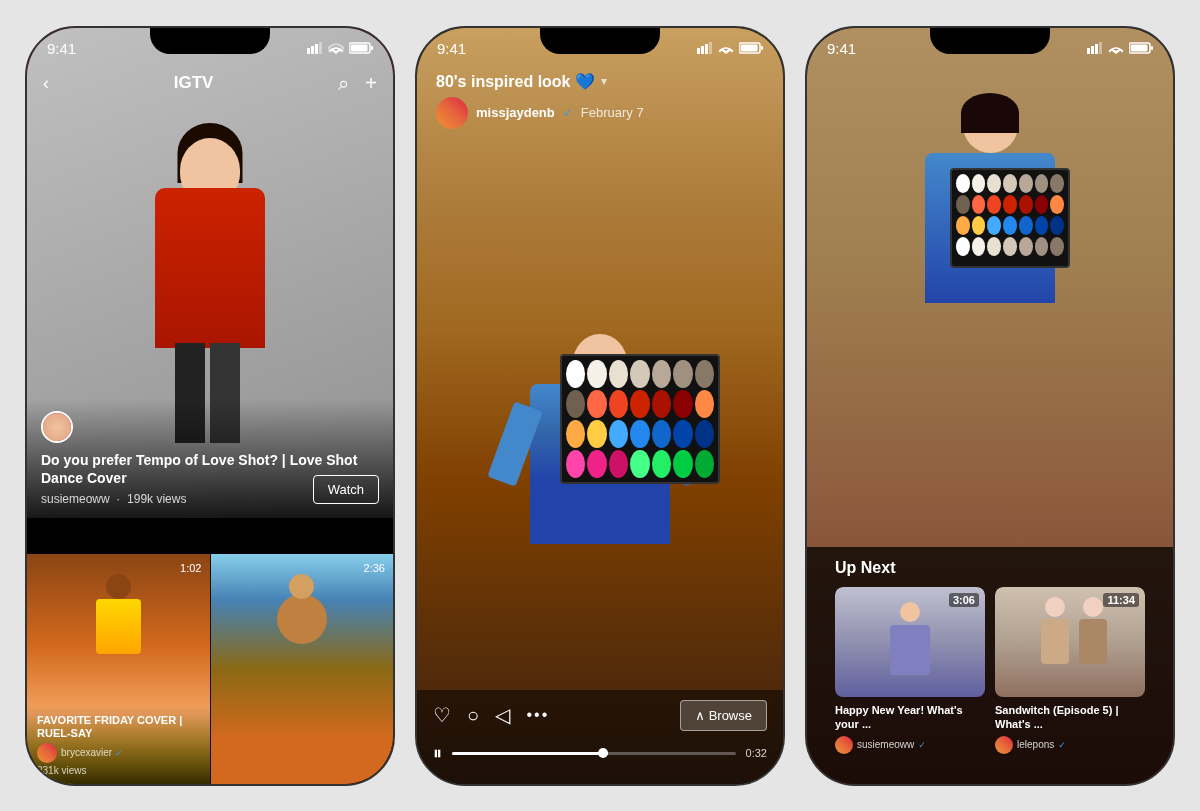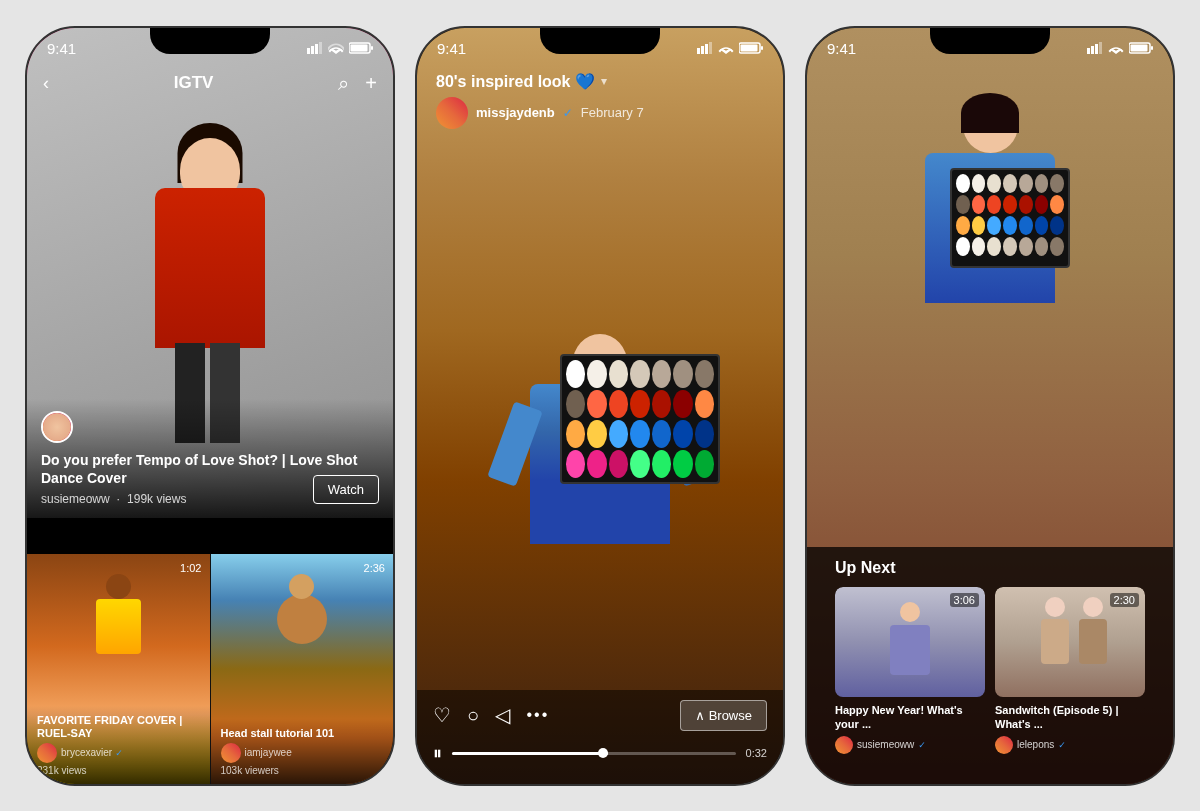--- a/index.html
+++ b/index.html
@@ -445,21 +445,21 @@
       width: 100%;
       height: 100%;
     }
 
     .upnext-duration {
       position: absolute;
       top: 6px;
       right: 6px;
       color: #fff;
       font-size: 11px;
-      font-weight: 400;
+      font-weight: 700;
       background: rgba(0,0,0,0.5);
       padding: 1px 4px;
       border-radius: 3px;
     }
 
     .upnext-item-title {
       color: #fff;
       font-size: 11px;
       font-weight: 600;
       margin-top: 6px;
@@ -682,30 +682,20 @@
       <div class="grid-item">
         <div class="grid-item-bg grid-item-bg-2">
           <div style="position:relative;width:100%;height:100%;">
             <div style="position:absolute;top:10px;left:50%;transform:translateX(-50%);width:60px;height:90px;">
               <div style="width:25px;height:25px;background:#d4a060;border-radius:50%;margin:0 auto;position:relative;top:10px;"></div>
               <div style="width:50px;height:50px;background:#c08040;margin:5px auto;border-radius:50%;"></div>
             </div>
           </div>
         </div>
         <span class="grid-duration">2:36</span>
-        <div class="grid-info">
-          <div class="grid-title">Head stall tutorial 101</div>
-          <div class="grid-channel">
-            <div class="grid-channel-avatar"></div>
-            <span class="grid-views">
-              <span>iamjaywee</span>
-            </span>
-          </div>
-          <div class="grid-views">103k viewers</div>
-        </div>
       </div>
     </div>
 
   </div>
 </div>
 
 <div class="phone">
   <div class="phone-notch"></div>
   <div class="phone-screen phone2-screen">
 
@@ -934,21 +924,21 @@
                 <div style="position:absolute;top:10px;left:30%;width:30px;height:75px;">
                   <div style="width:20px;height:20px;background:#f0d0c0;border-radius:50%;margin:0 auto;"></div>
                   <div style="width:28px;height:45px;background:#ccaa88;margin:2px auto;border-radius:4px;"></div>
                 </div>
                 <div style="position:absolute;top:10px;left:55%;width:30px;height:75px;">
                   <div style="width:20px;height:20px;background:#f0d0c0;border-radius:50%;margin:0 auto;"></div>
                   <div style="width:28px;height:45px;background:#aa8866;margin:2px auto;border-radius:4px;"></div>
                 </div>
               </div>
             </div>
-            <span class="upnext-duration">2:30</span>
+            <span class="upnext-duration">11:34</span>
           </div>
           <div class="upnext-item-title">Sandwitch (Episode 5) | What's ...</div>
           <div class="upnext-item-user">
             <div class="upnext-user-avatar"></div>
             <span class="upnext-username">lelepons</span>
             <span style="color:#3897f0;font-size:9px;">✓</span>
           </div>
         </div>
 
       </div>

